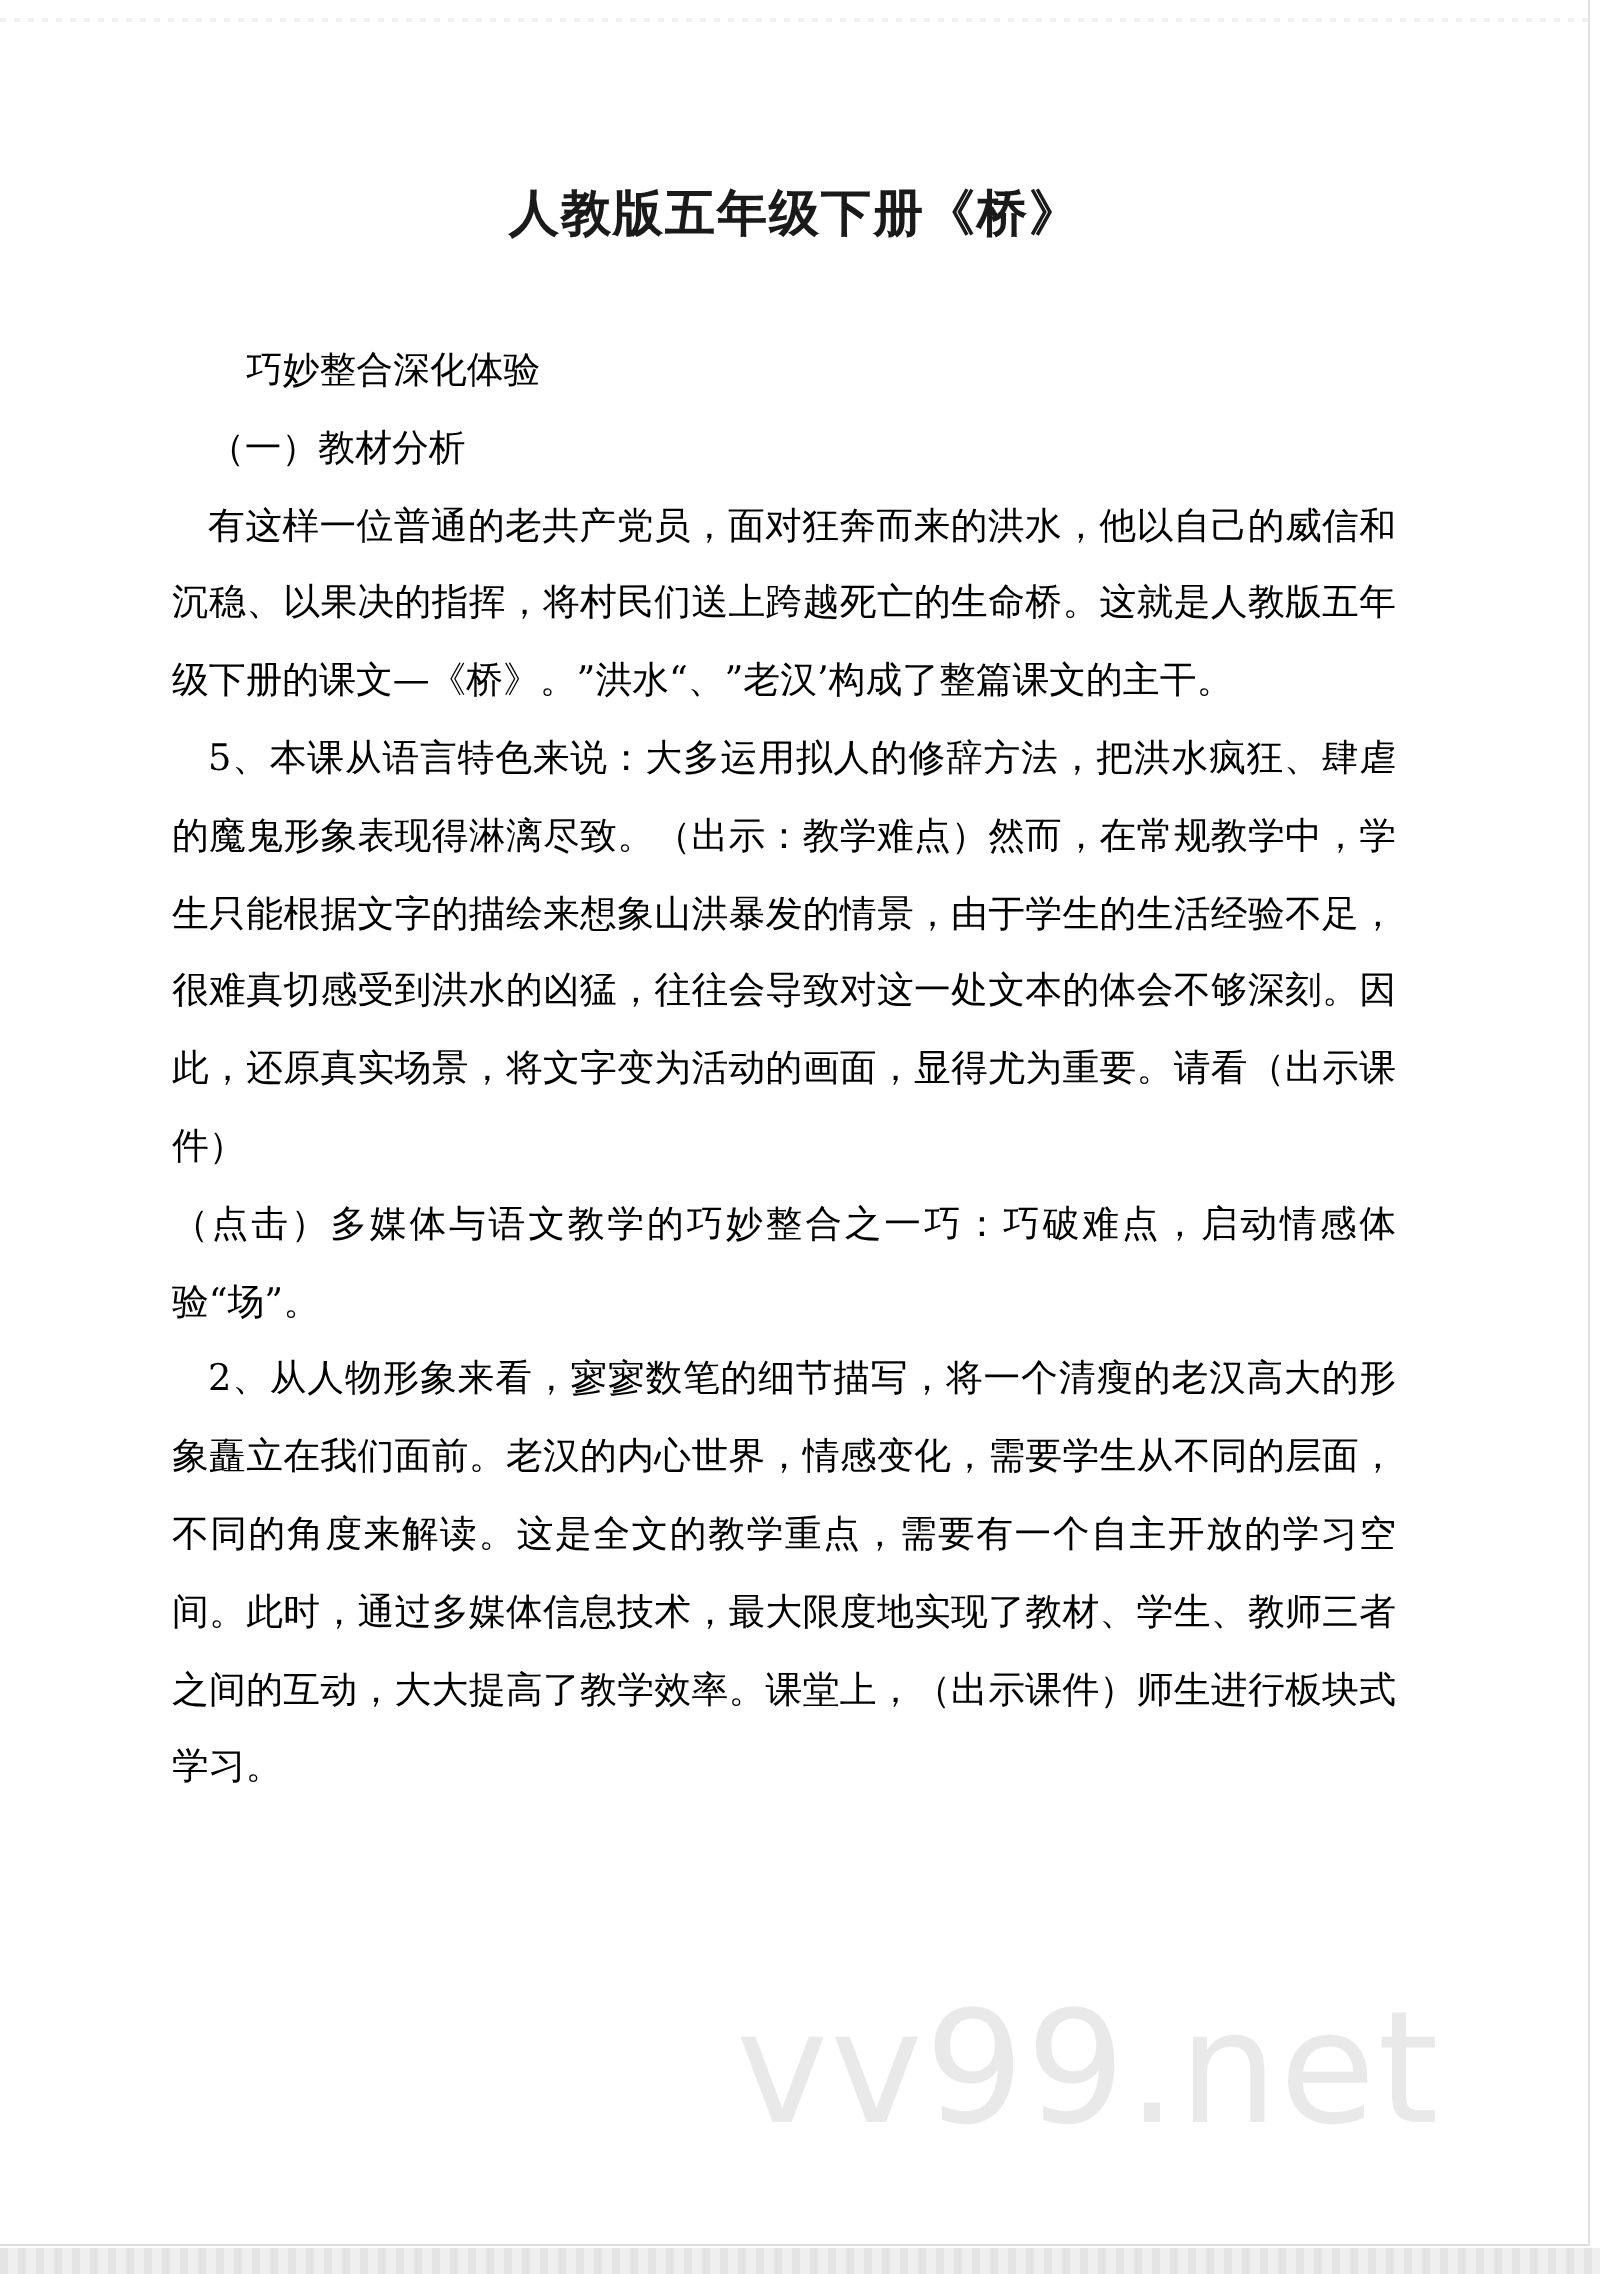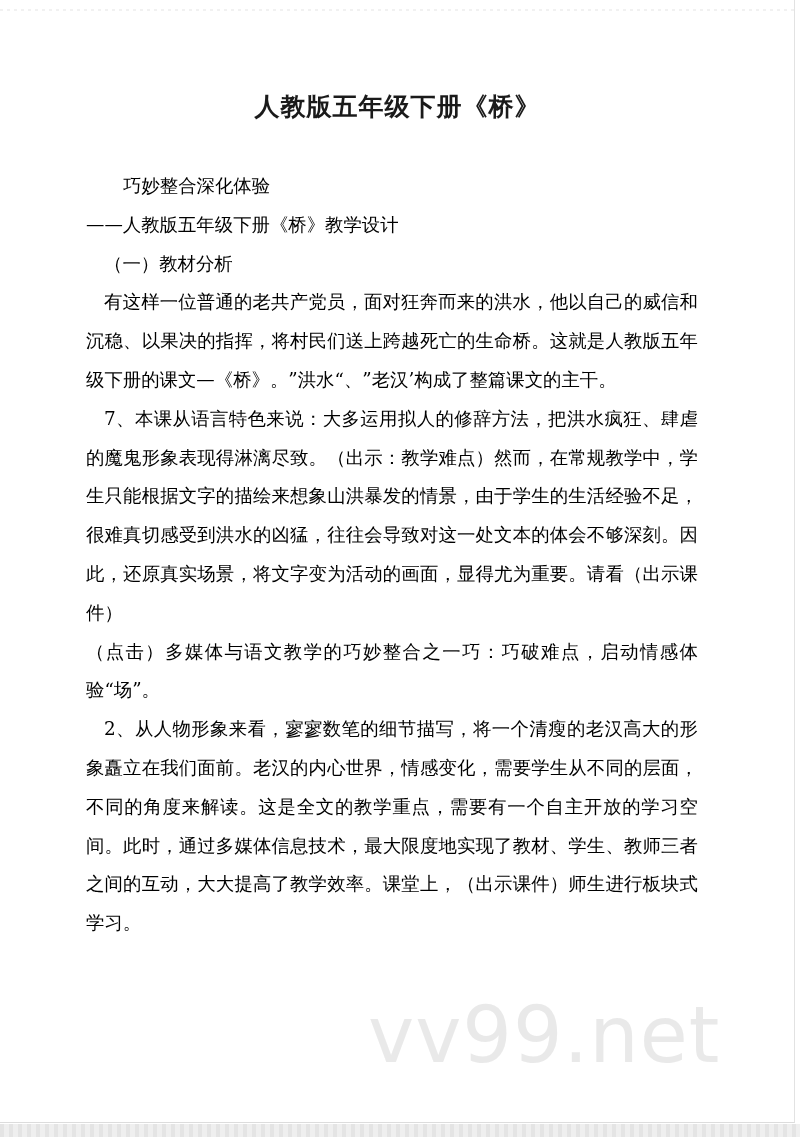--- a/index.html
+++ b/index.html
@@ -86,23 +86,22 @@
 </head>
 <body>
 
 <div class="page">
   <div class="top-dots"></div>
 
   <h1 class="title" style="margin:0;">人教版五年级下册《桥》</h1>
 
   <div class="body-text">
     <p class="indent-2">巧妙整合深化体验</p>
-    <p>——人教版五年级下册《桥》教学设计</p>
     <p class="indent-1">（一）教材分析</p>
     <p class="indent-1">有这样一位普通的老共产党员，面对狂奔而来的洪水，他以自己的威信和沉稳、以果决的指挥，将村民们送上跨越死亡的生命桥。这就是人教版五年级下册的课文—《桥》。”洪水“、”老汉’构成了整篇课文的主干。</p>
-    <p class="indent-1">7、本课从语言特色来说：大多运用拟人的修辞方法，把洪水疯狂、肆虐的魔鬼形象表现得淋漓尽致。（出示：教学难点）然而，在常规教学中，学生只能根据文字的描绘来想象山洪暴发的情景，由于学生的生活经验不足，很难真切感受到洪水的凶猛，往往会导致对这一处文本的体会不够深刻。因此，还原真实场景，将文字变为活动的画面，显得尤为重要。请看（出示课件）</p>
+    <p class="indent-1">5、本课从语言特色来说：大多运用拟人的修辞方法，把洪水疯狂、肆虐的魔鬼形象表现得淋漓尽致。（出示：教学难点）然而，在常规教学中，学生只能根据文字的描绘来想象山洪暴发的情景，由于学生的生活经验不足，很难真切感受到洪水的凶猛，往往会导致对这一处文本的体会不够深刻。因此，还原真实场景，将文字变为活动的画面，显得尤为重要。请看（出示课件）</p>
     <p>（点击）多媒体与语文教学的巧妙整合之一巧：巧破难点，启动情感体验“场”。</p>
     <p class="indent-1">2、从人物形象来看，寥寥数笔的细节描写，将一个清瘦的老汉高大的形象矗立在我们面前。老汉的内心世界，情感变化，需要学生从不同的层面，不同的角度来解读。这是全文的教学重点，需要有一个自主开放的学习空间。此时，通过多媒体信息技术，最大限度地实现了教材、学生、教师三者之间的互动，大大提高了教学效率。课堂上，（出示课件）师生进行板块式学习。</p>
   </div>
 </div>
 
 <div class="watermark">vv99.net</div>
 <div class="bottom-strip"></div>
 
 </body></html>

